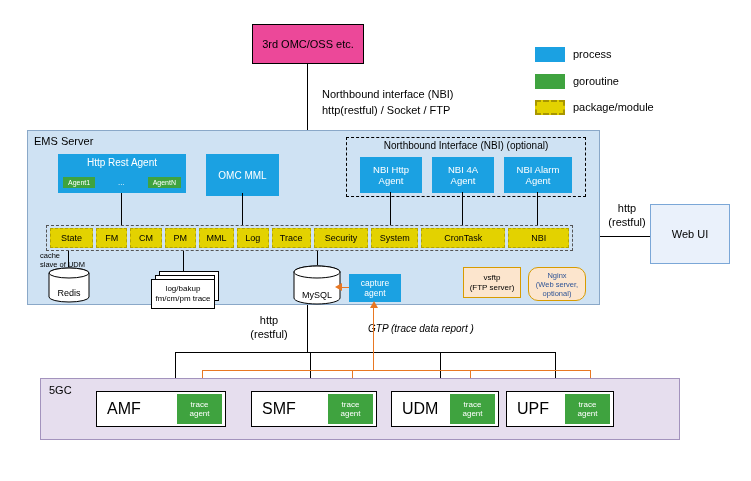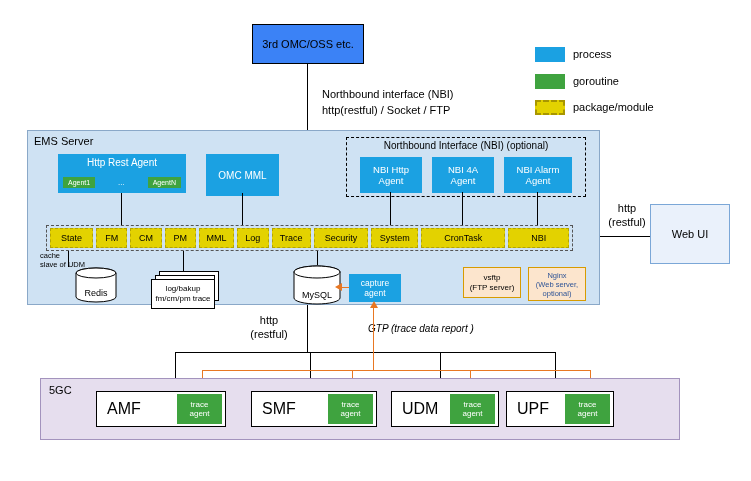--- a/index.html
+++ b/index.html
@@ -2,21 +2,21 @@
 <html><head>
 <meta charset="utf-8">
 <style>
   * { margin:0; padding:0; box-sizing:border-box; }
   body { background:#fff; }
   .canvas {
     position:relative; width:751px; height:481px; background:#fff;
     font-family:"Liberation Sans", sans-serif; color:#000; overflow:hidden;
   }
   .box {
-    position:absolute; border:1px solid #000; background:#3b82f6;
+    position:absolute; border:1px solid #000; background:#ec4899;
     display:flex; align-items:center; justify-content:center; text-align:center;
   }
   .blue  { background:#1ba1e2; color:#fff; border:none; }
   .green { background:#3fa33f; color:#fff; border:none; }
   .peach { background:#fce5cd; border:1px solid #d79b00; }
   .pre   { white-space:pre-line; }
   .hline { position:absolute; height:1px; background:#000; }
   .vline { position:absolute; width:1px;  background:#000; }
   .orange { background:#e87722 !important; }
   .arrow-up {
@@ -125,21 +125,21 @@
       <div class="mod" style="flex:60 1 0;">NBI</div>
     </div>
 
     <div class="vline" style="left:40px;  top:120px; height:16px;"></div>
     <div class="vline" style="left:155px; top:120px; height:22px;"></div>
     <div class="vline" style="left:289px; top:120px; height:14px;"></div>
 
     <div class="lbl pre" style="left:12px; top:121px; width:70px; font-size:7.5px; line-height:1.15;">cache
 slave of UDM</div>
 
-    <div class="lbl" style="left:20px; top:136px; width:42px; height:36px;margin-left:27px;">
+    <div class="lbl" style="left:20px; top:136px; width:42px; height:36px;">
       <svg width="42" height="36" viewBox="0 0 42 36">
         <path d="M1 6 a20 5 0 0 1 40 0 v24 a20 5 0 0 1 -40 0 z" fill="#fff" stroke="#000"></path>
         <ellipse cx="21" cy="6" rx="20" ry="5" fill="#fff" stroke="#000"></ellipse>
       </svg>
       <span class="cyl-label">Redis</span>
     </div>
 
     <div class="lbl" style="left:123px; top:140px; width:70px; height:40px;">
       <div class="page" style="left:8px; top:0;"></div>
       <div class="page" style="left:4px; top:4px;"></div>
@@ -157,21 +157,21 @@
 
     <div class="box blue pre" style="left:321px; top:143px; width:52px; height:28px; font-size:8.5px; line-height:1.2;">capture
 agent</div>
 
     <div class="hline orange" style="left:314px; top:156px; width:7px;"></div>
     <div class="arrow-left" style="left:307px; top:152px;"></div>
 
     <div class="box peach pre" style="left:435px; top:136px; width:58px; height:31px; font-size:8px; line-height:1.25;">vsftp
 (FTP server)</div>
 
-    <div class="box peach pre" style="left:500px; top:136px; width:58px; height:34px; font-size:7.5px; line-height:1.2; color:#2f5496;">Nginx
+    <div class="box peach pre" style="left:500px; top:136px; width:58px; height:34px; font-size:7.5px; line-height:1.2; color:#2f5496;border-radius:10px;">Nginx
 (Web server,
 optional)</div>
   </div>
 
   <div class="lbl pre" style="left:604px; top:201px; width:46px; text-align:center; font-size:11px; line-height:1.3;">http
 (restful)</div>
   <div class="hline" style="left:600px; top:236px; width:50px;"></div>
   <div class="box" style="left:650px; top:204px; width:80px; height:60px; font-size:11px; background:#eaf1fb; border:1px solid #7ba7d7;">Web UI</div>
 
   <div class="vline" style="left:307px; top:305px; height:47px;"></div>

